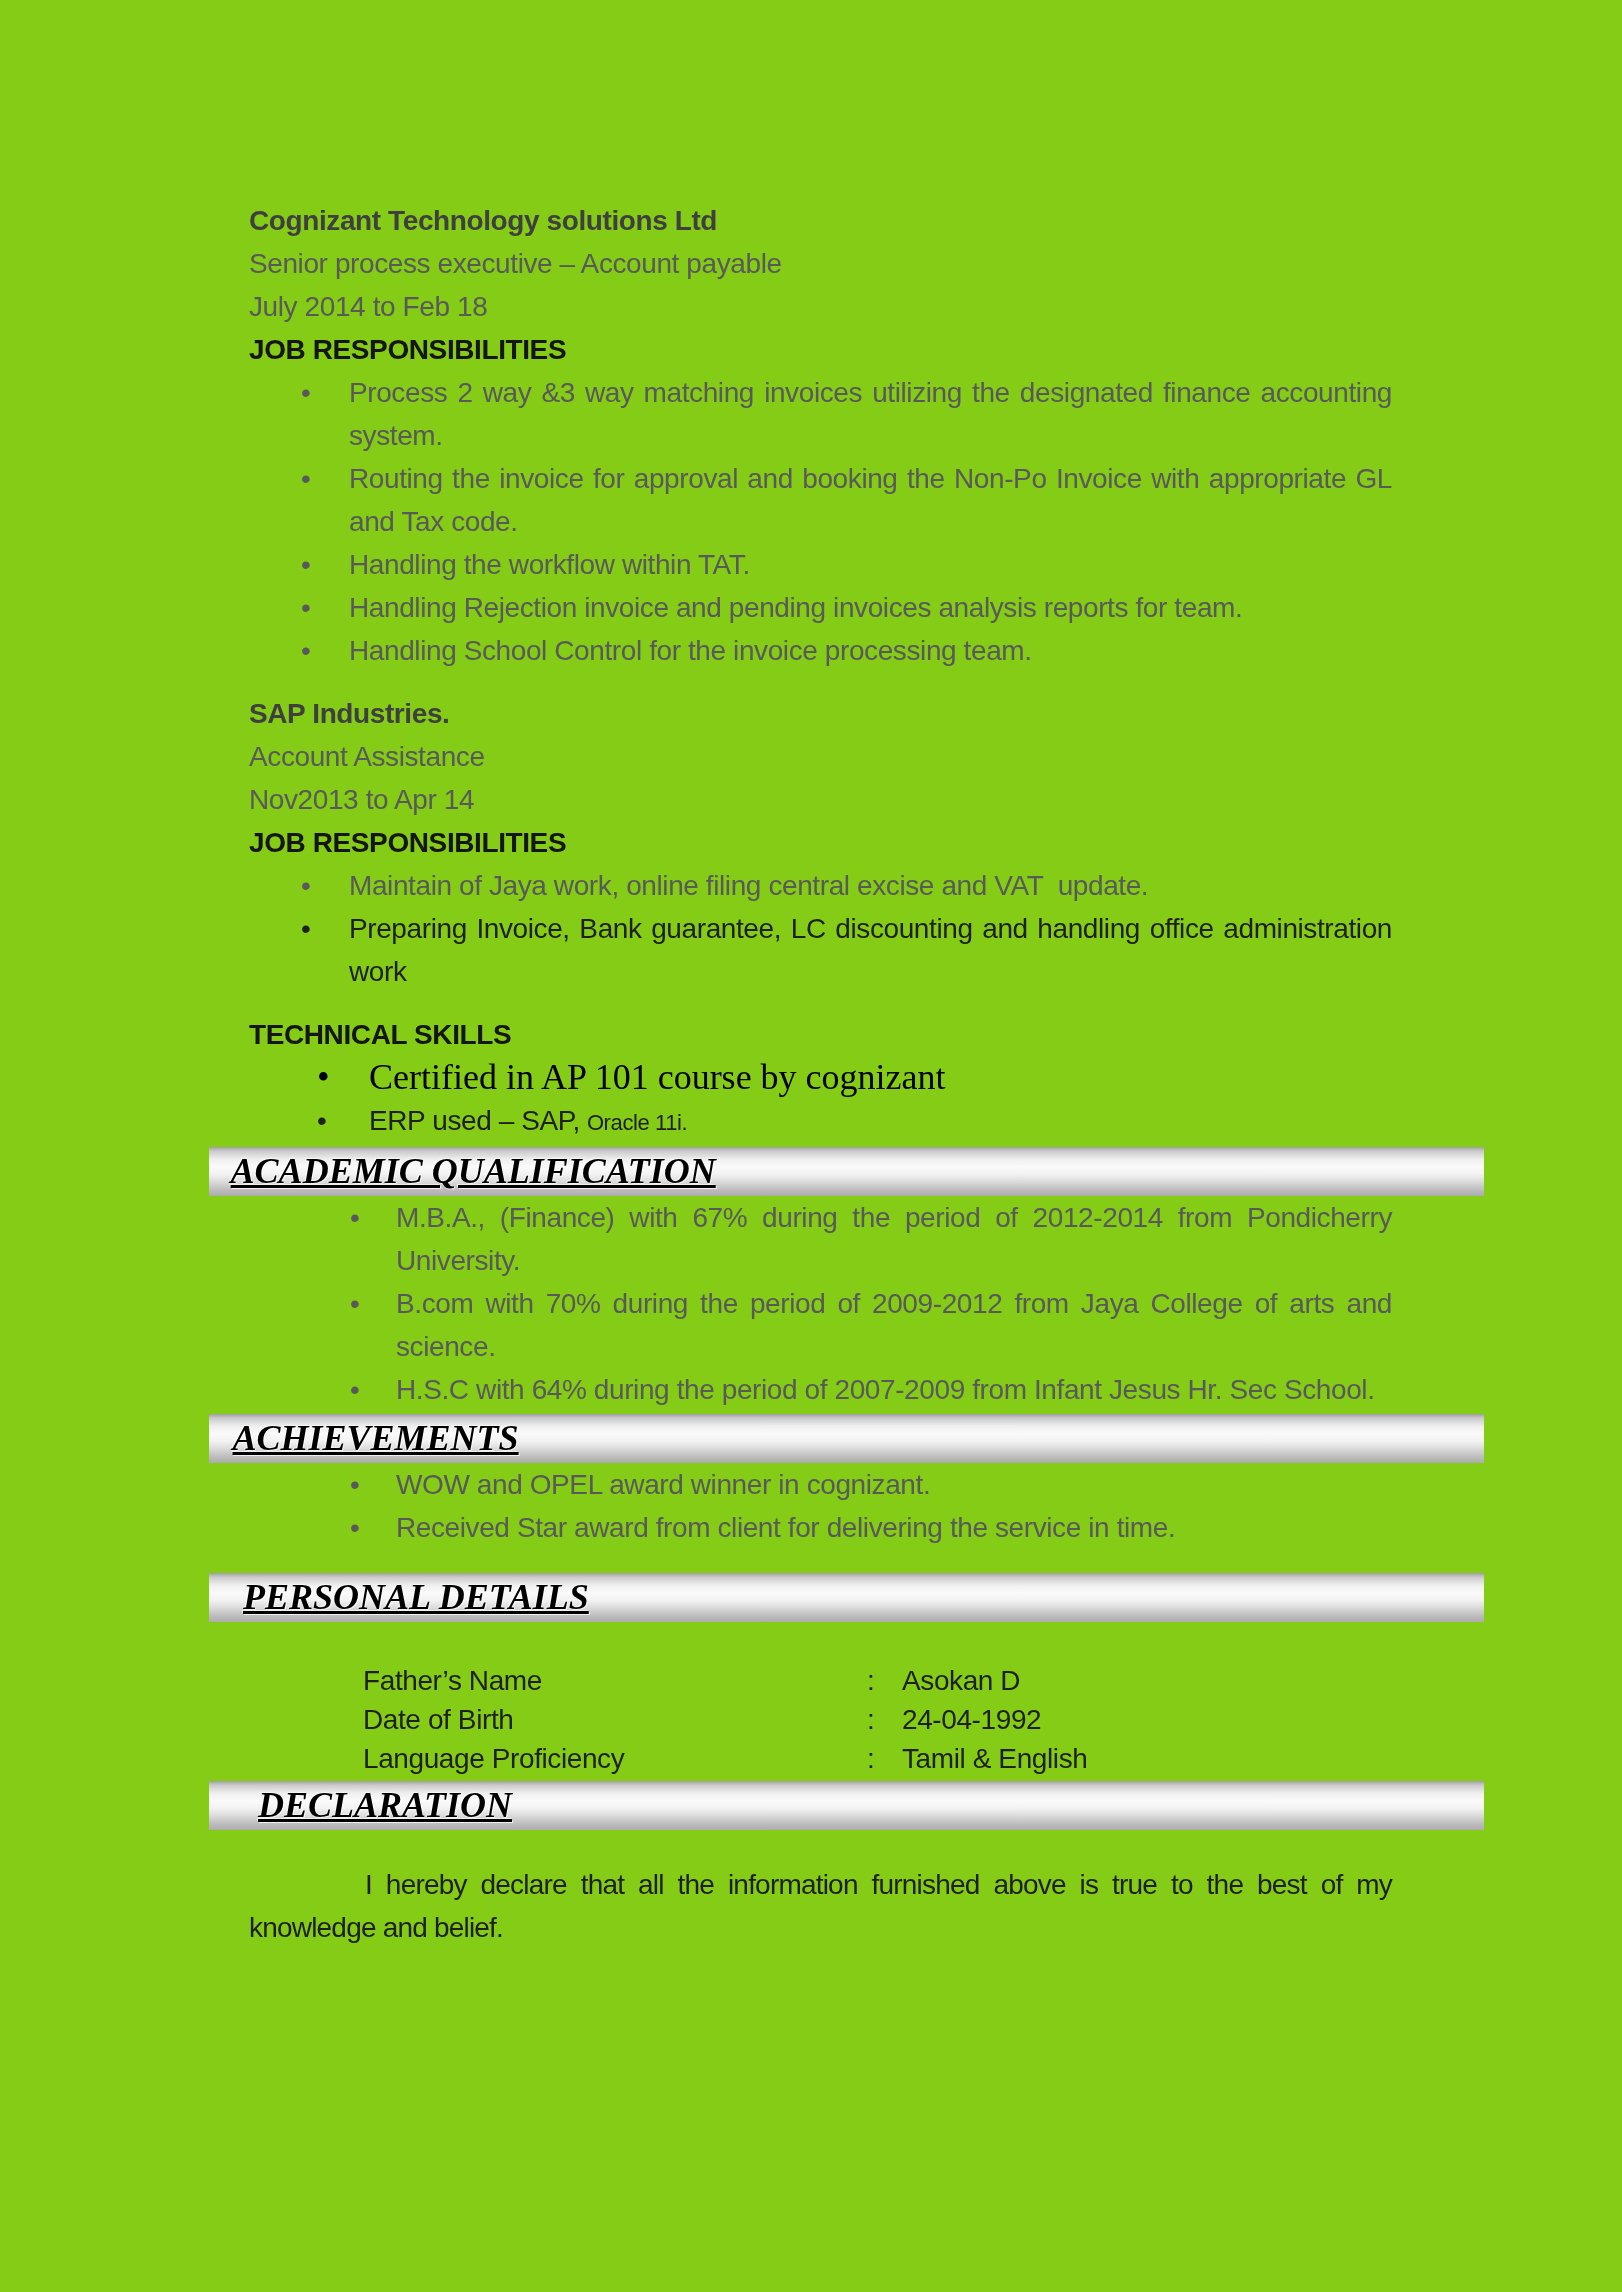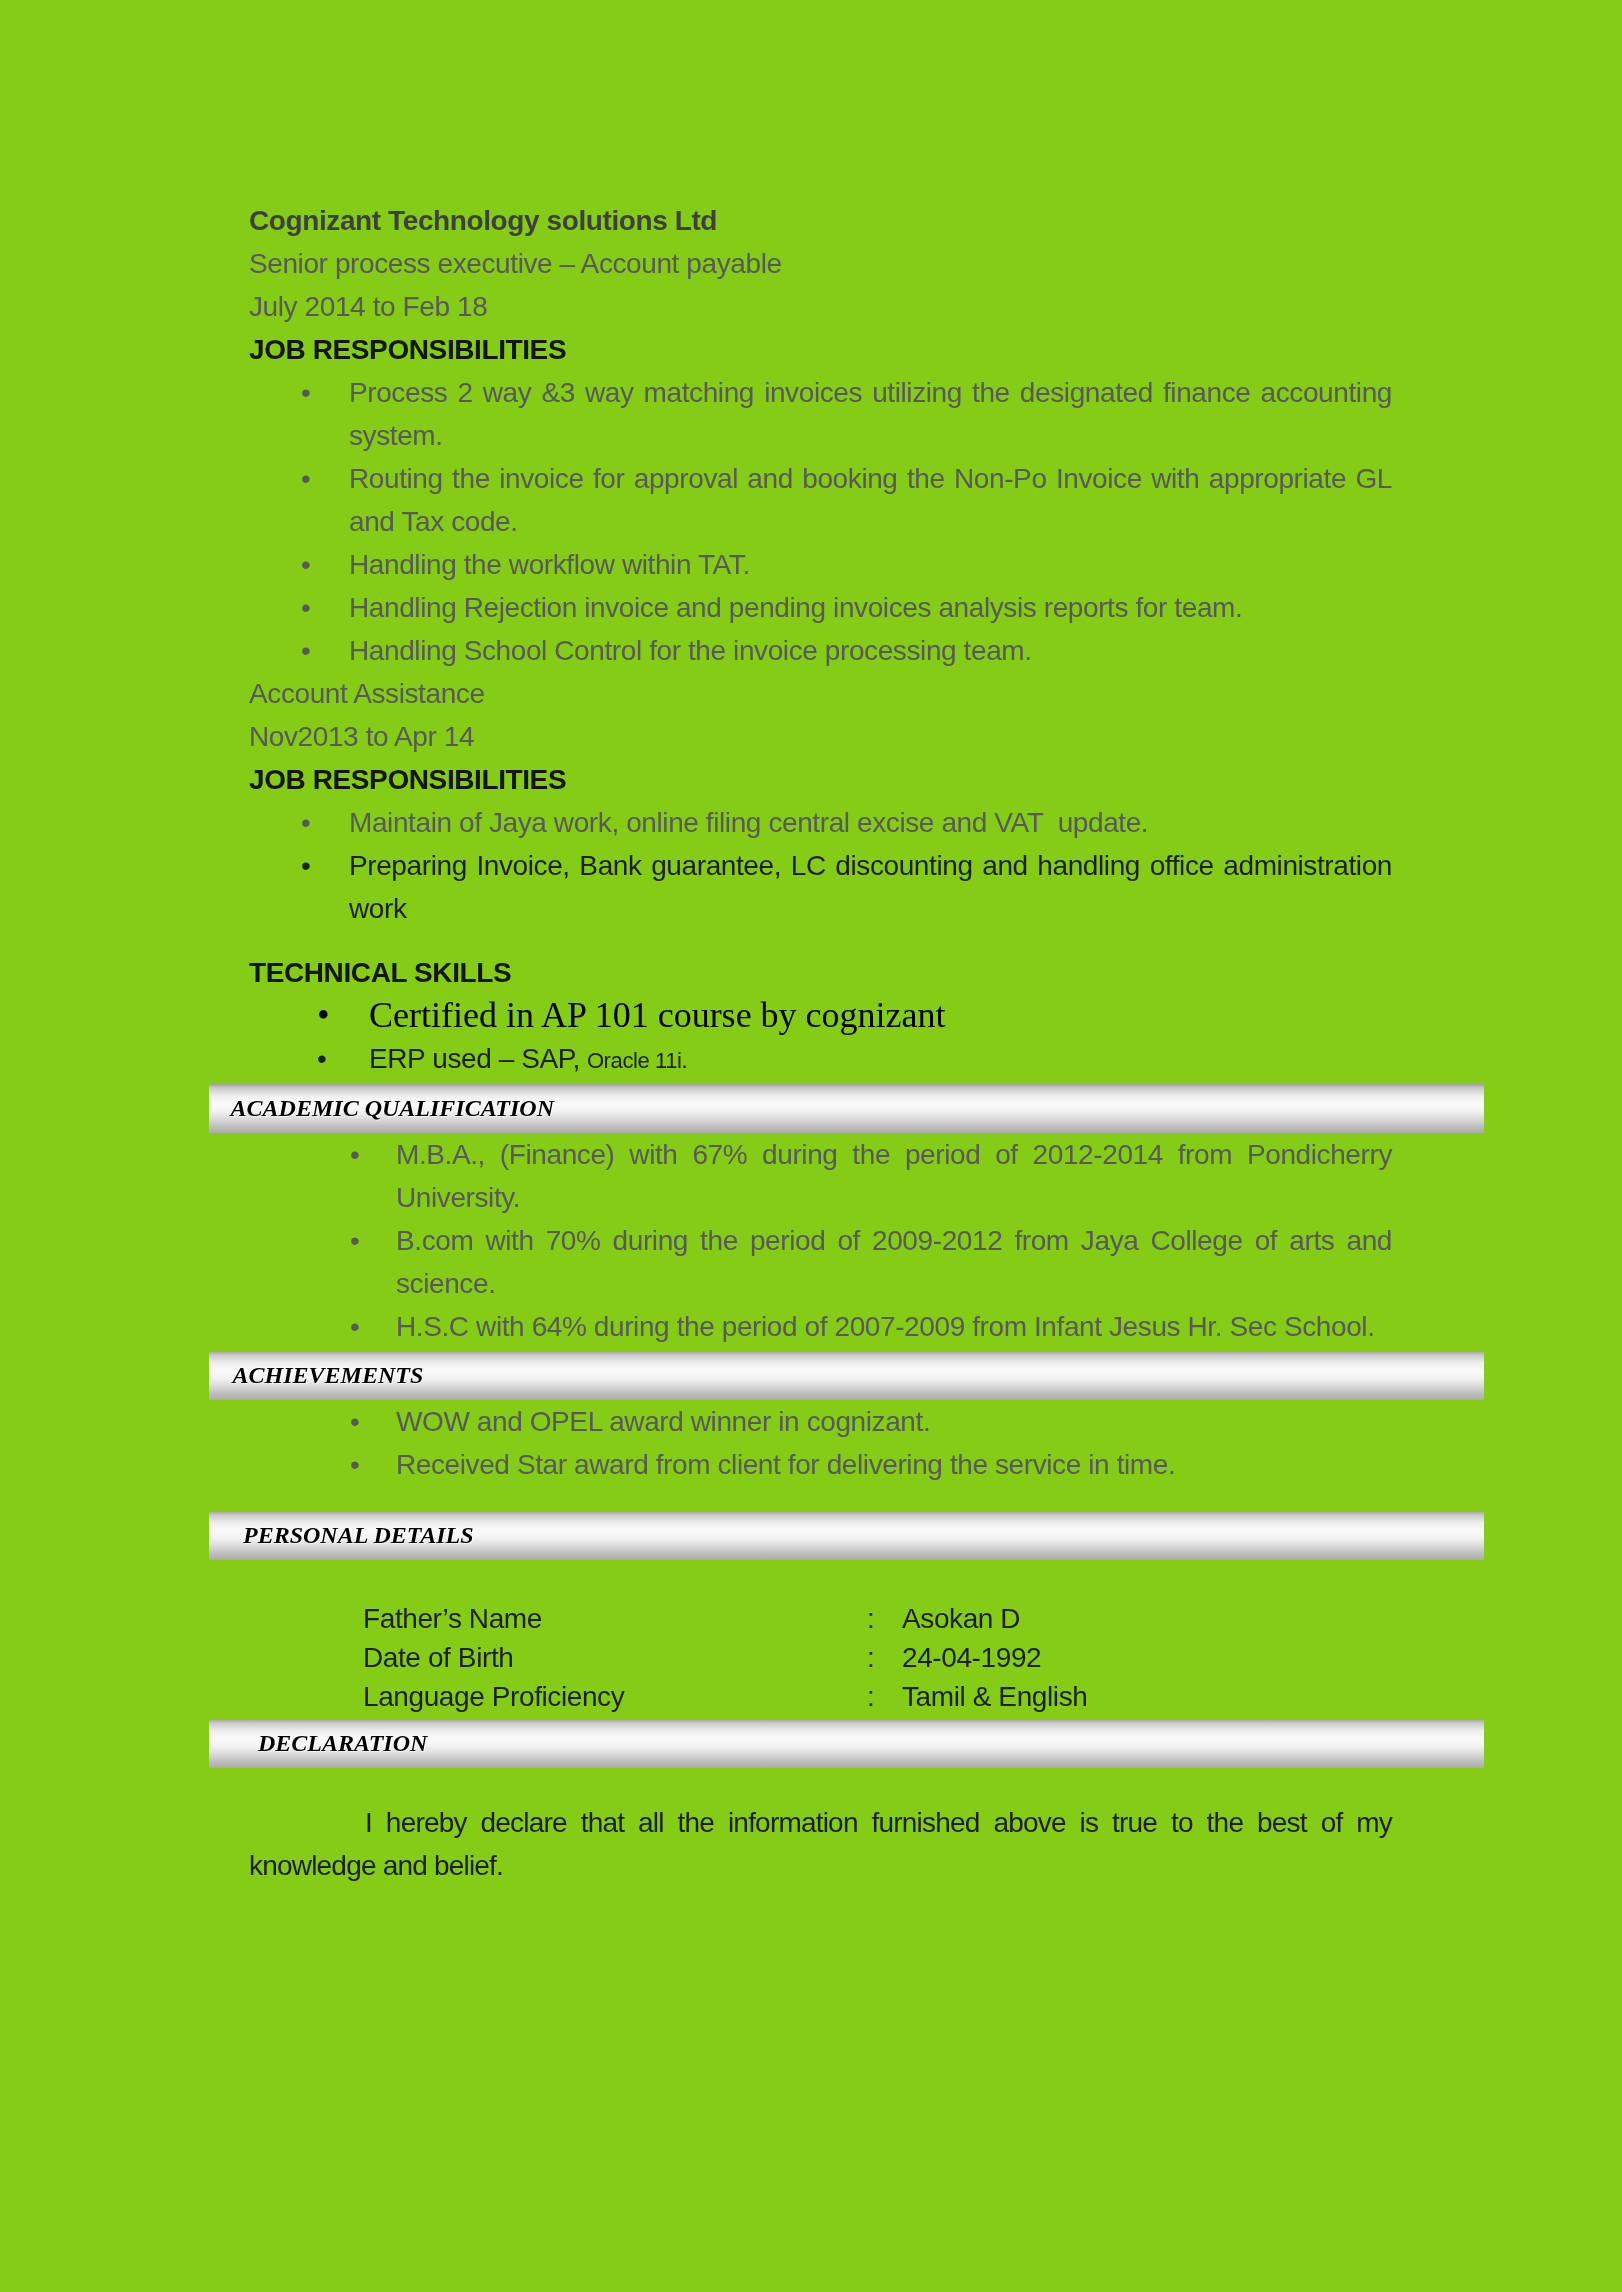--- a/index.html
+++ b/index.html
@@ -72,25 +72,26 @@
     display: flex;
     align-items: center;
     background: linear-gradient(180deg,
       #9f9f9f 0%, #c9c9c9 8%, #efefef 25%, #fafafa 40%,
       #f3f3f3 55%, #d9d9d9 72%, #bcbcbc 88%, #acacac 100%);
   }
   .bar-title {
     font-family: "Liberation Serif", serif;
     font-weight: bold;
     font-style: italic;
-    font-size: 24px;
+    font-size: 36px;
     letter-spacing: 0;
     color: #000000;
     white-space: nowrap;
     text-shadow: 1px 1px 1px rgba(255,255,255,0.75), -1px -1px 1px rgba(255,255,255,0.6);
+    text-decoration: underline;
   }
   .pad-a { padding-left: 21.6px; }
   .pad-b { padding-left: 23.5px; }
   .pad-c { padding-left: 34px; }
   .pad-d { padding-left: 49px; }
 
   .bar-academic     { margin-top: 2.9px; }
   .list-academic    { margin-top: 16.7px; }
   .bar-achievements { margin-top: 2.9px; }
   .list-achievements{ margin-top: 52px; }
@@ -128,20 +129,21 @@
     <div class="line head">JOB RESPONSIBILITIES</div>
 
     <ul class="bullets indent-a">
       <li>Process 2 way &amp;3 way matching invoices utilizing the designated finance accounting system.</li>
       <li>Routing the invoice for approval and booking the Non-Po Invoice with appropriate GL and Tax code.</li>
       <li>Handling the workflow within TAT.</li>
       <li>Handling Rejection invoice and pending invoices analysis reports for team.</li>
       <li>Handling School Control for the invoice processing team.</li>
     </ul>
 
+    <div class="line company gap-co">SAP Industries.</div>
     <div class="line muted">Account Assistance</div>
     <div class="line muted">Nov2013 to Apr 14</div>
     <div class="line head">JOB RESPONSIBILITIES</div>
 
     <ul class="bullets indent-a">
       <li class="pre">Maintain of Jaya work, online filing central excise and VAT  update.</li>
       <li class="dark">Preparing Invoice, Bank guarantee, LC discounting and handling office administration work</li>
     </ul>
 
     <div class="line head ts-head">TECHNICAL SKILLS</div>

